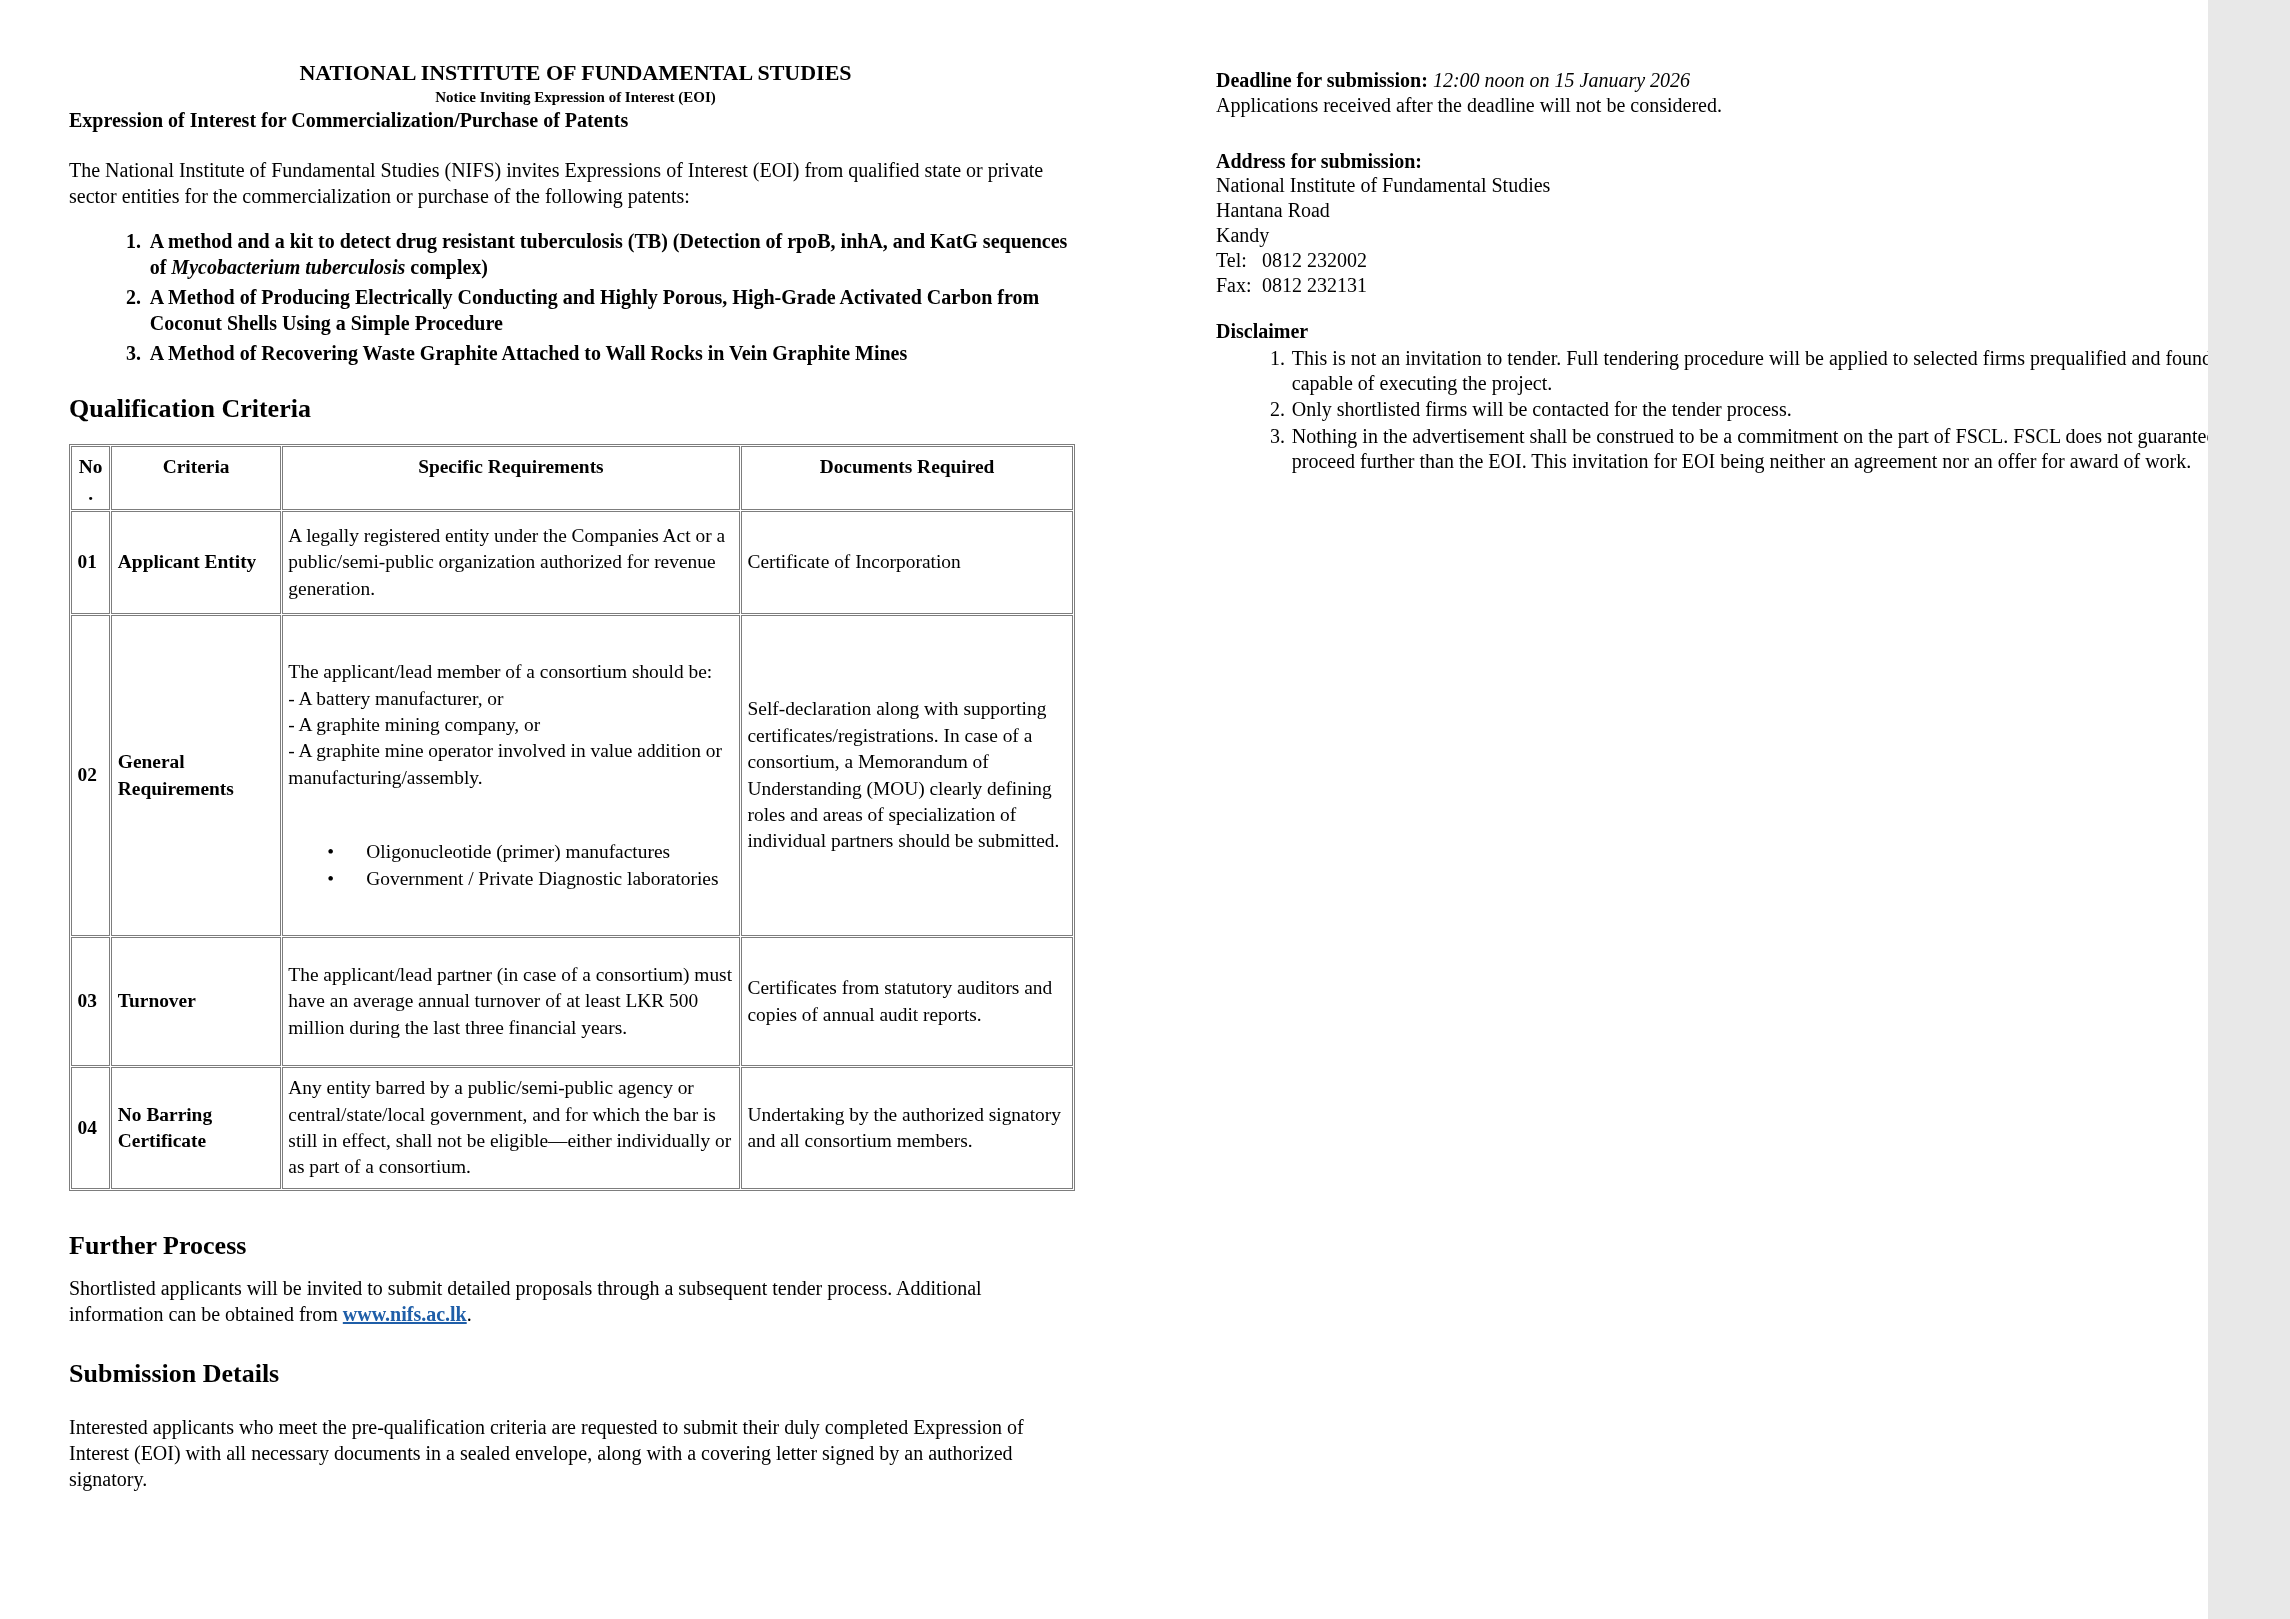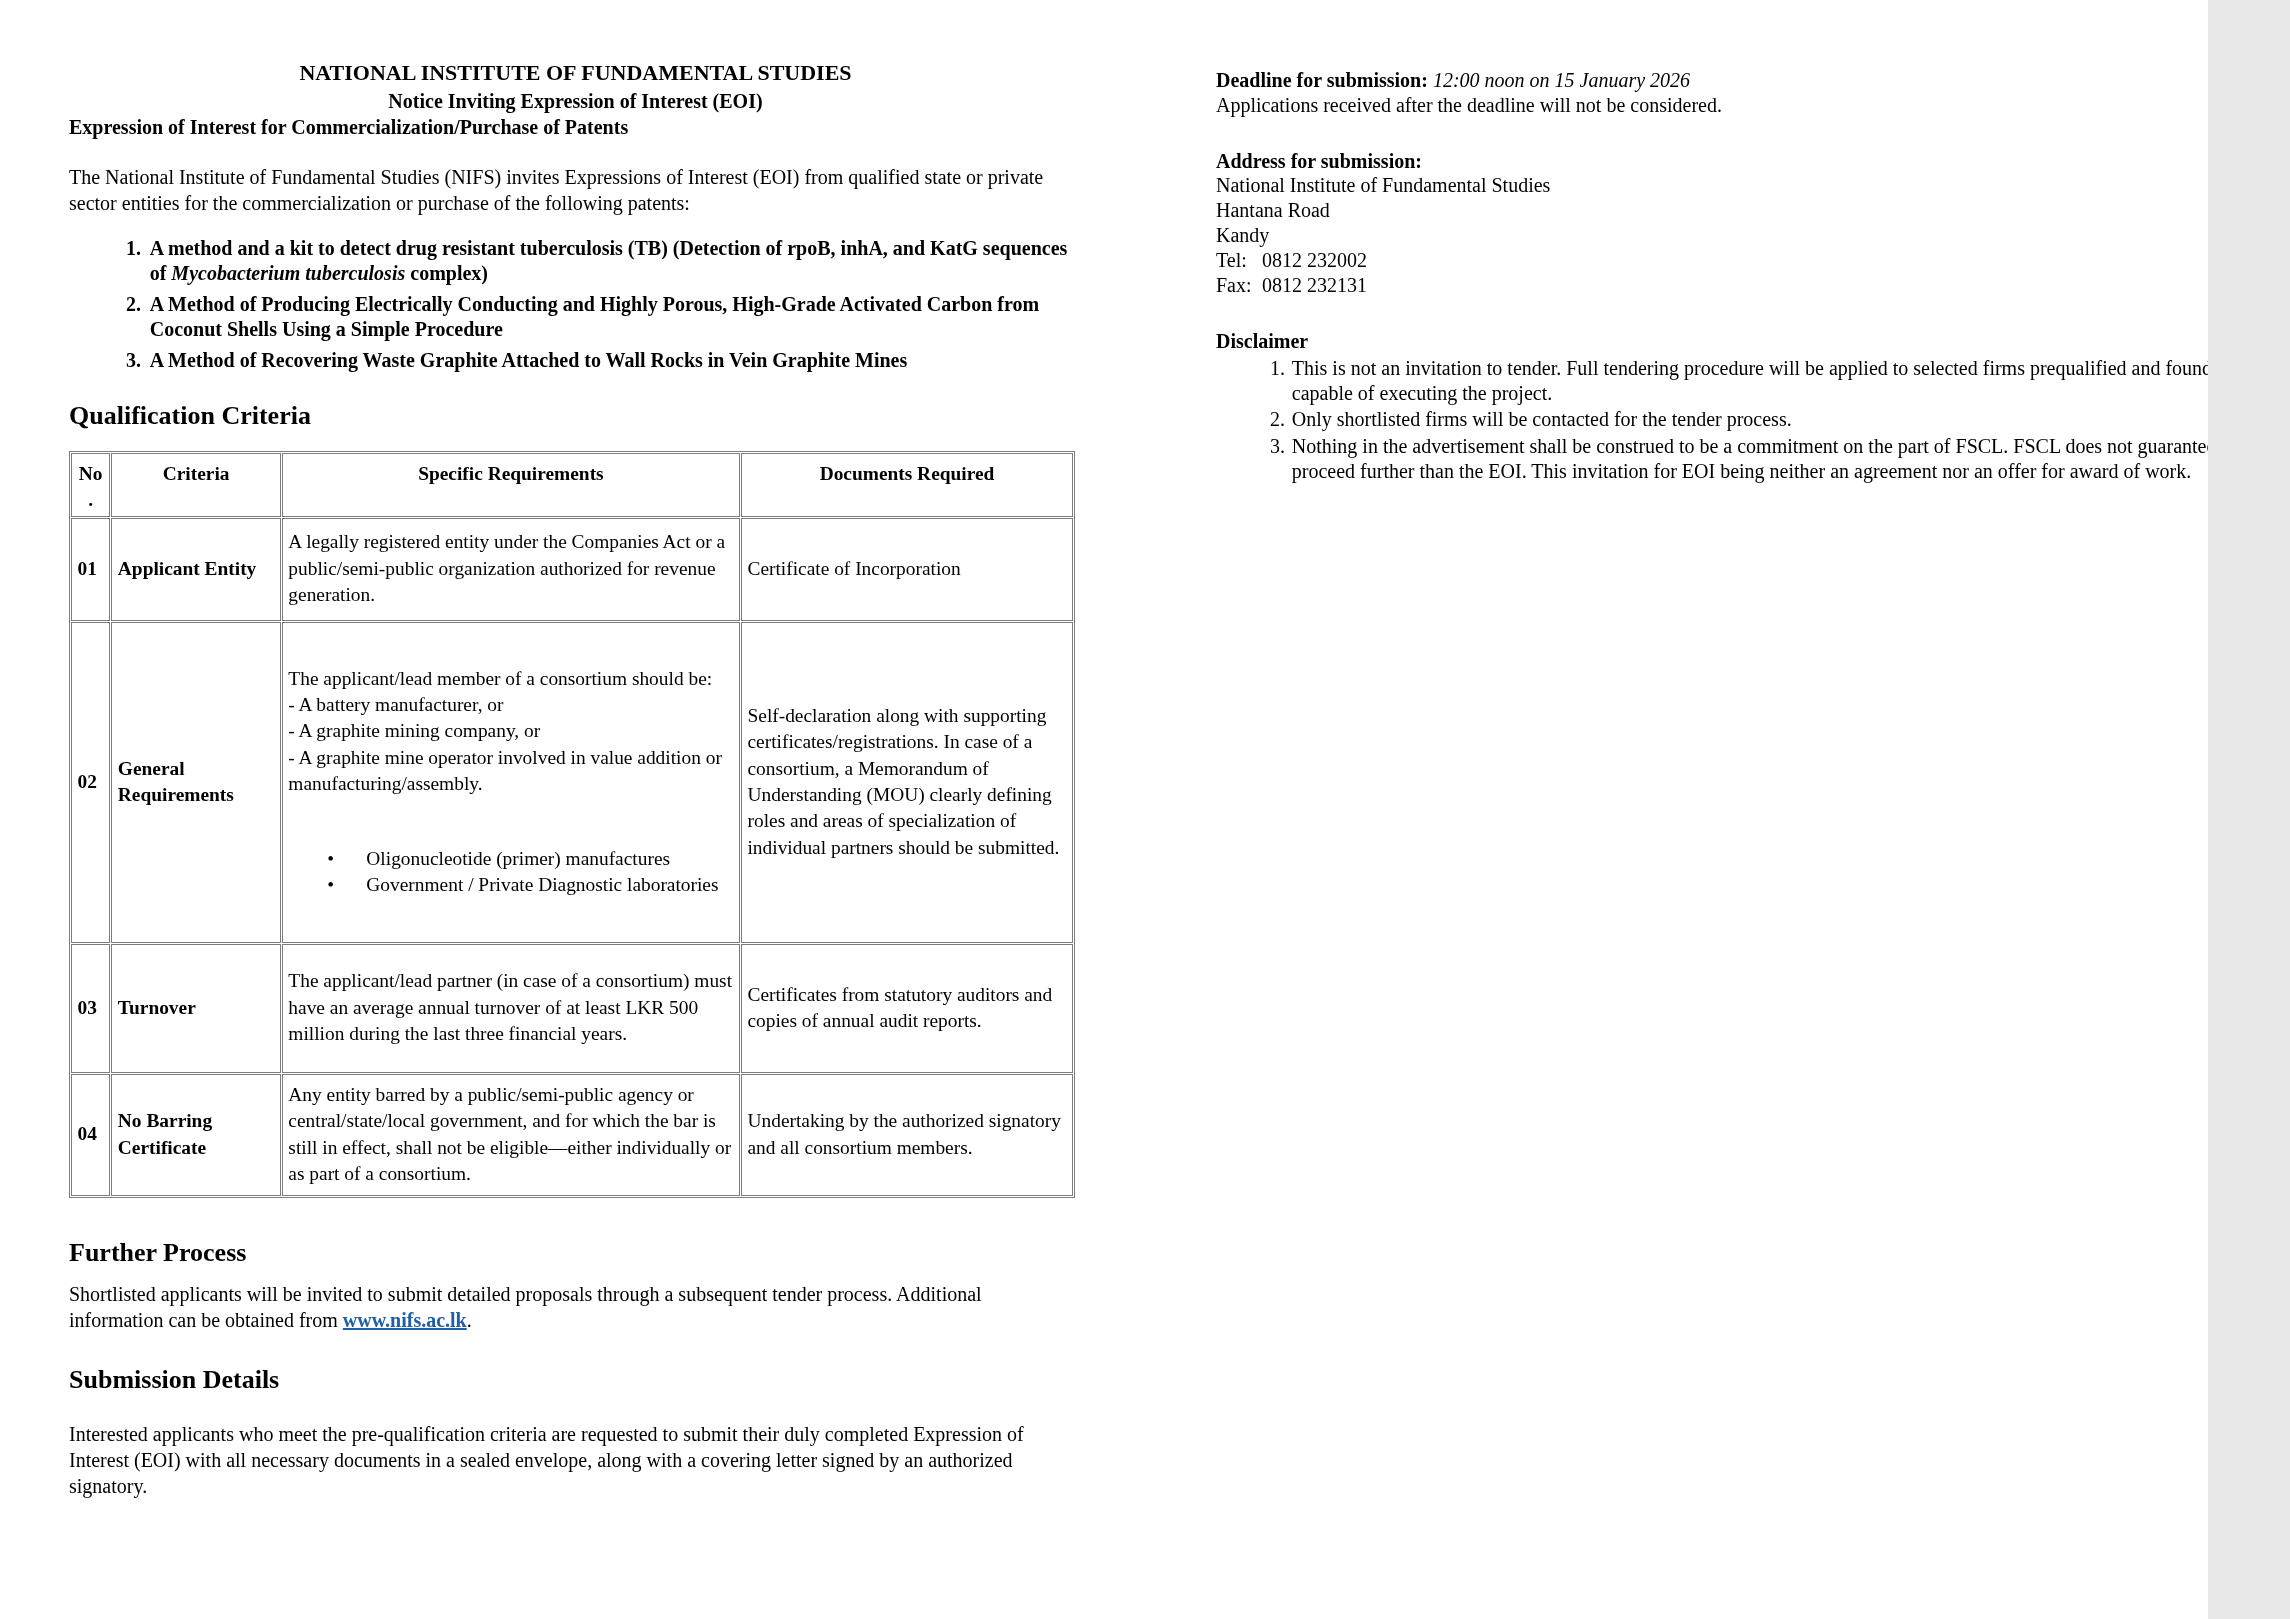--- a/index.html
+++ b/index.html
@@ -8,21 +8,21 @@
     width:2208px;height:1620px;
     background:#ffffff;
     font-family:"Liberation Serif", serif;
     color:#000;
     overflow:hidden;
   }
   .left-col{position:absolute;left:69px;top:59px;width:1013px;}
   .right-col{position:absolute;left:1216px;top:68px;width:1060px;}
 
   .doc-title{font-size:22px;font-weight:bold;text-align:center;line-height:1.3;}
-  .doc-subtitle{font-size:20px;font-weight:bold;text-align:center;line-height:1.3;}
+  .doc-subtitle{font-size:15px;font-weight:bold;text-align:center;line-height:1.3;}
 
   .sec-heading{font-size:20px;font-weight:bold;line-height:1.3;}
   .big-heading{font-size:26px;font-weight:bold;line-height:1.25;}
 
   .body-text{font-size:20px;line-height:1.3;}
   .intro{margin-top:24px;width:995px;}
 
   ol.patent-list{
     margin:20px 0 0 0;padding:0 0 0 72px;
     font-size:20px;font-weight:bold;line-height:1.28;
@@ -72,21 +72,21 @@
   .further-para{margin-top:12px;width:995px;}
   a.doc-link{color:#1f5ea8;font-weight:bold;text-decoration:underline;cursor:pointer;}
   .submission-heading{margin-top:31px;}
   .submission-para{margin-top:24px;width:1001px;}
 
   .r-line{font-size:20px;line-height:1.24;}
   .r-bold{font-weight:bold;}
   .r-italic{font-style:italic;}
   .addr-block{margin-top:31px;}
   .contact-label{display:inline-block;width:46px;}
-  .disclaimer-block{margin-top:32px;}
+  .disclaimer-block{margin-top:22px;}
   ol.disclaimer-list{
     margin:1.8px 0 0 0;padding:0 0 0 74px;
     font-size:20px;line-height:1.24;
   }
   ol.disclaimer-list li{margin:0 0 1.8px 0;padding-left:1.8px;}
 </style>
 </head>
 <body>
 
 <div class="page">

